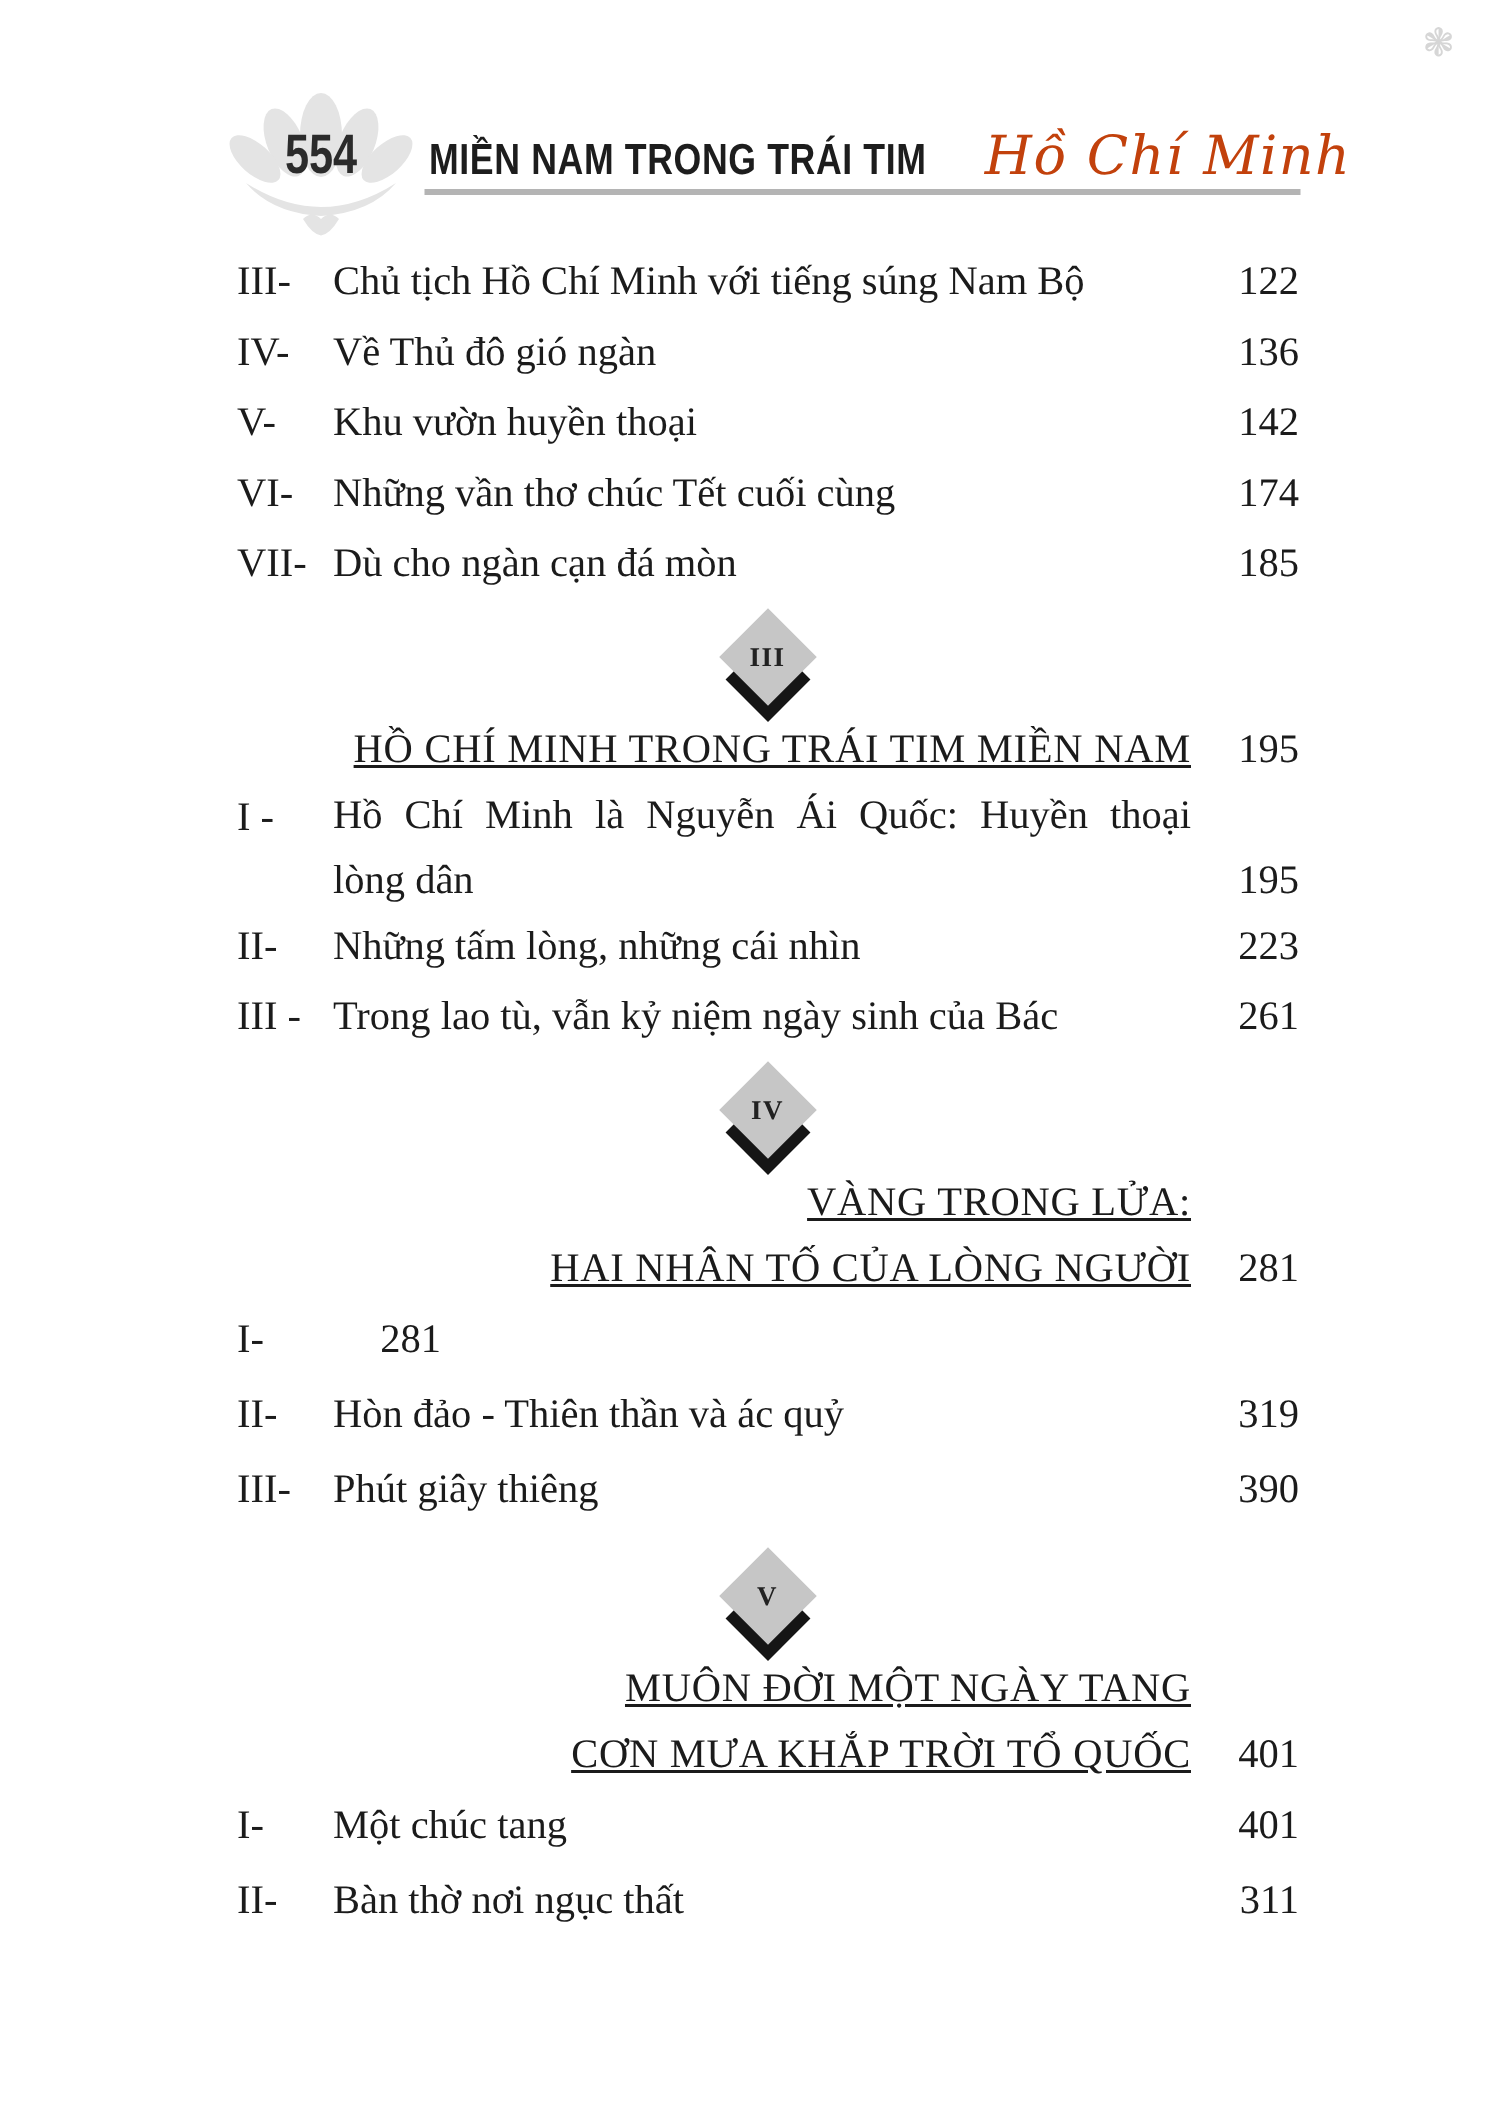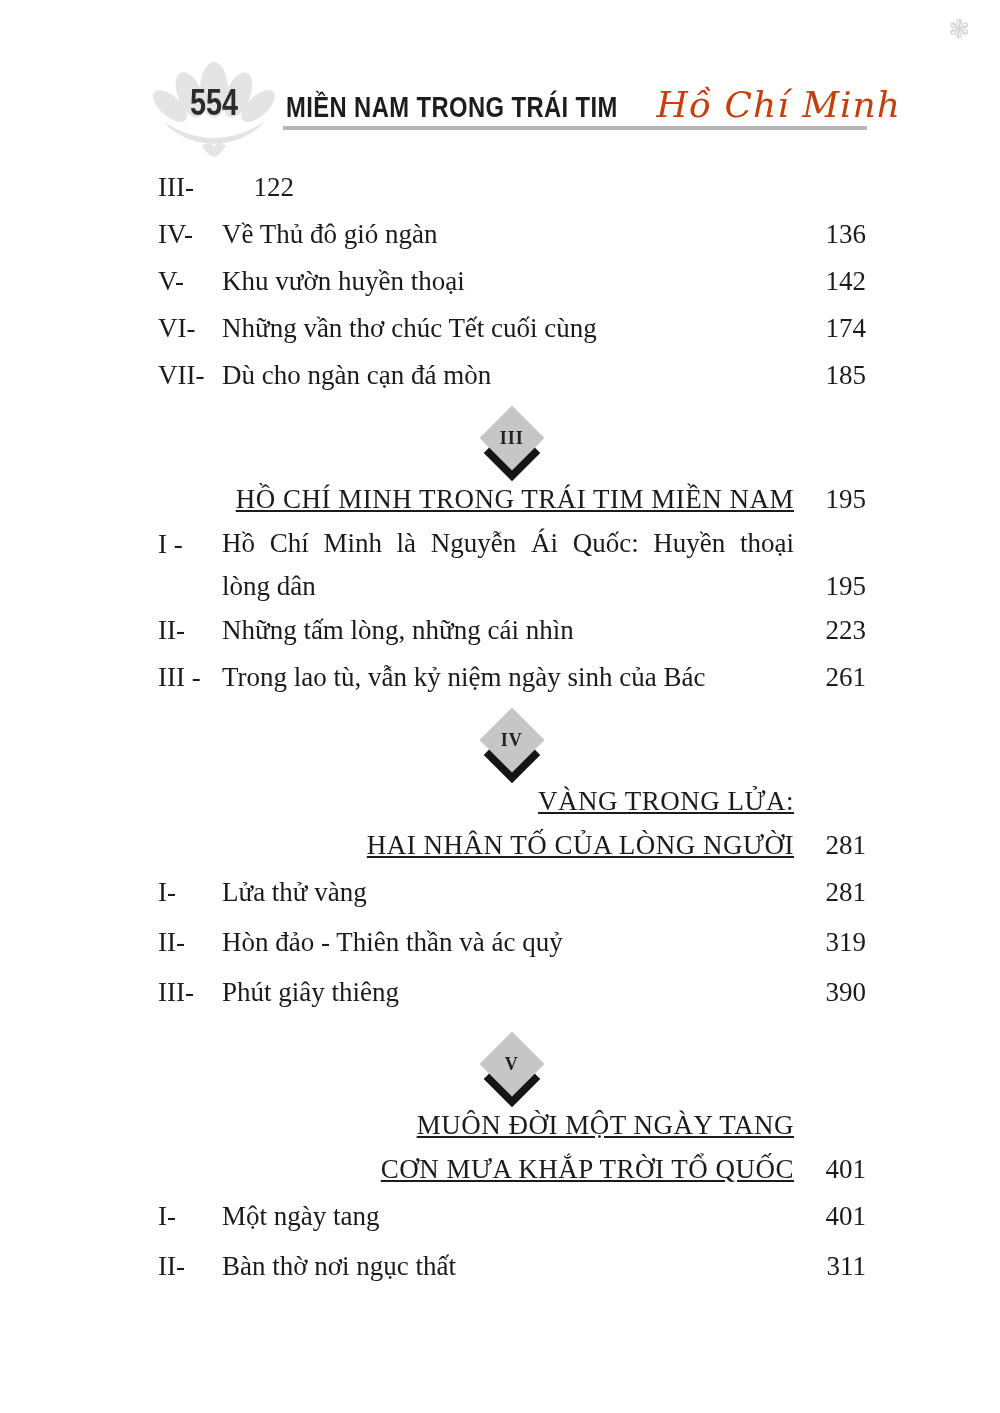--- a/index.html
+++ b/index.html
@@ -84,20 +84,21 @@
 <div class="header-title">
   <span class="main">MIỀN NAM TRONG TRÁI TIM</span>
   <span class="script">Hồ Chí Minh</span>
 </div>
 <div class="header-rule"></div>
 
 <div class="toc">
 
   <div class="row">
     <span class="num">III-</span>
+    <span class="title">Chủ tịch Hồ Chí Minh với  tiếng súng Nam Bộ</span>
     <span class="pg">122</span>
   </div>
   <div class="row">
     <span class="num">IV-</span>
     <span class="title">Về Thủ đô gió ngàn</span>
     <span class="pg">136</span>
   </div>
   <div class="row">
     <span class="num">V-</span>
     <span class="title">Khu vườn huyền thoại</span>
@@ -158,21 +159,20 @@
   <div class="hrow">
     <span class="htitle">VÀNG TRONG LỬA:</span>
     <span class="pg"></span>
   </div>
   <div class="hrow">
     <span class="htitle">HAI NHÂN TỐ CỦA LÒNG NGƯỜI</span>
     <span class="pg">281</span>
   </div>
   <div class="row tall">
     <span class="num">I-</span>
-    <span class="title">Lửa thử vàng</span>
     <span class="pg">281</span>
   </div>
   <div class="row tall">
     <span class="num">II-</span>
     <span class="title">Hòn đảo - Thiên thần và ác quỷ</span>
     <span class="pg">319</span>
   </div>
   <div class="row tall">
     <span class="num">III-</span>
     <span class="title">Phút giây thiêng</span>
@@ -190,21 +190,21 @@
   <div class="hrow">
     <span class="htitle">MUÔN ĐỜI MỘT NGÀY TANG</span>
     <span class="pg"></span>
   </div>
   <div class="hrow">
     <span class="htitle">CƠN MƯA KHẮP TRỜI TỔ QUỐC</span>
     <span class="pg">401</span>
   </div>
   <div class="row tall">
     <span class="num">I-</span>
-    <span class="title">Một ngày tang</span>
+    <span class="title">Một chúc tang</span>
     <span class="pg">401</span>
   </div>
   <div class="row tall">
     <span class="num">II-</span>
     <span class="title">Bàn thờ nơi ngục thất</span>
     <span class="pg">311</span>
   </div>
 
 </div>
 

